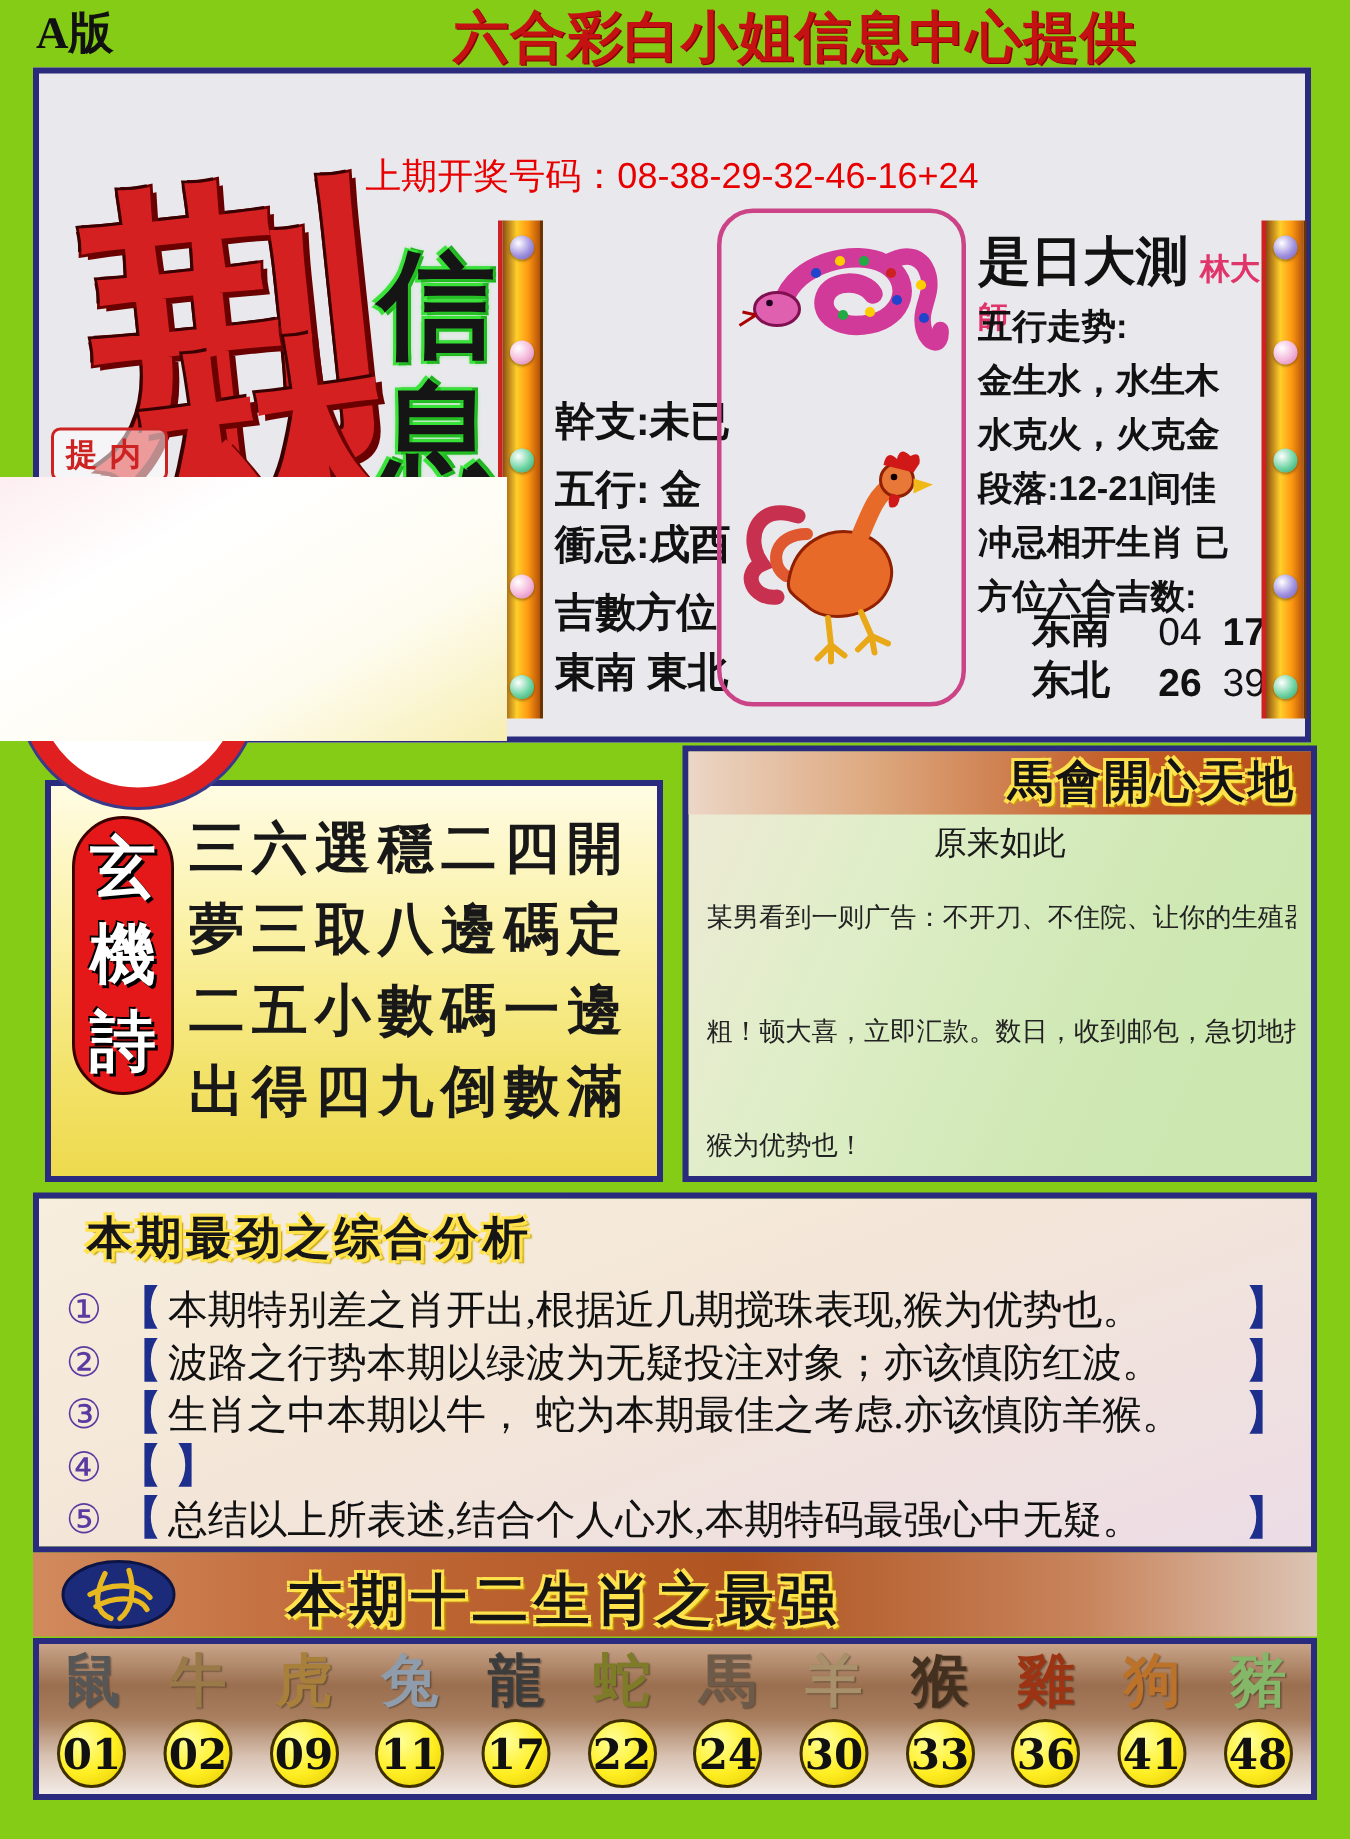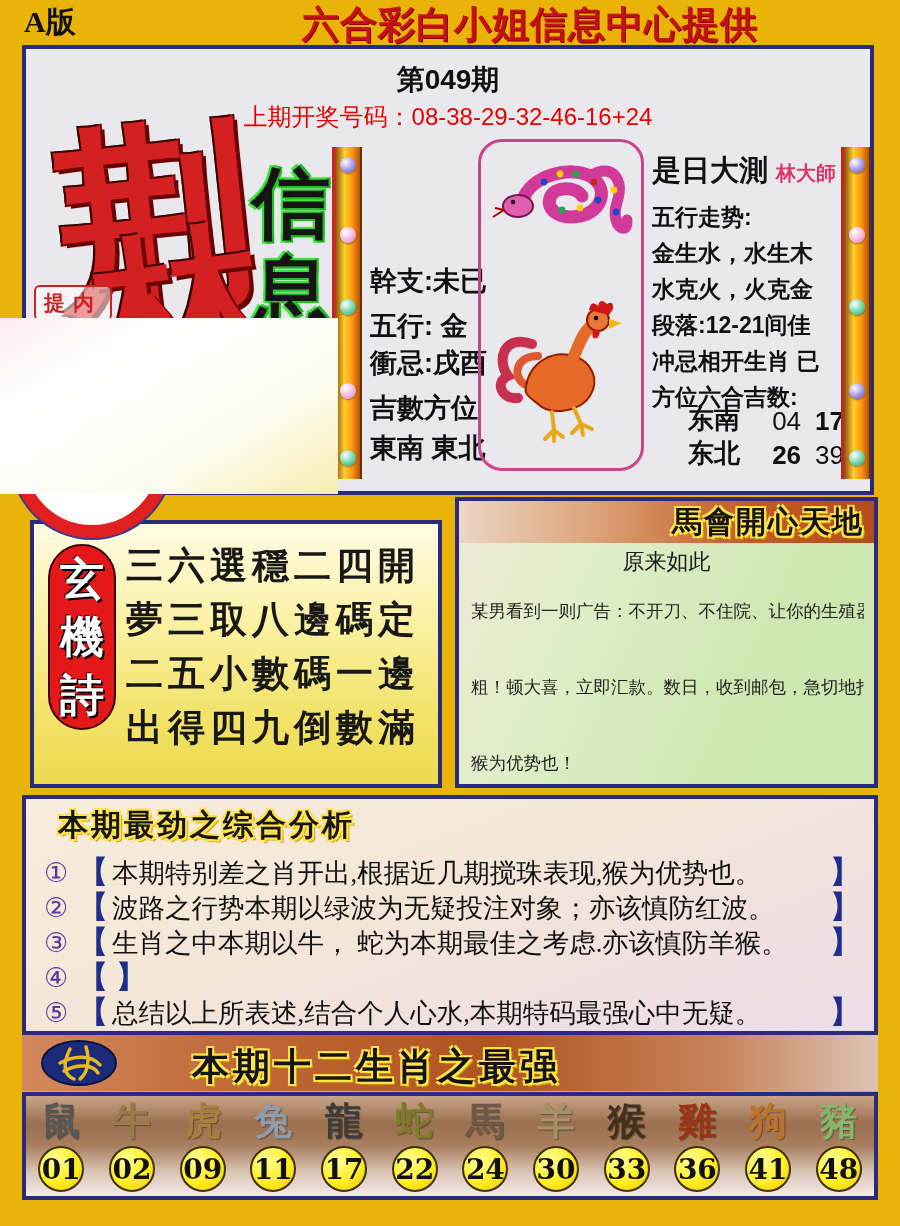--- a/index.html
+++ b/index.html
@@ -1,16 +1,16 @@
 <!DOCTYPE html>
 <html><head>
 <meta charset="utf-8">
 <style>
   html,body{margin:0;padding:0;background:#ffffff;}
-  .page{position:relative;width:900px;height:1226px;background:#eab308;overflow:hidden;
+  .page{position:relative;width:900px;height:1226px;background:#84cc16;overflow:hidden;
         font-family:"Liberation Sans",sans-serif;}
   .abs{position:absolute;}
 
   
   .edition{left:24px;top:2px;font-family:"Liberation Serif",serif;font-weight:bold;
            font-size:30px;color:#111;}
   .main-title{left:285px;top:0px;width:490px;text-align:center;font-size:37px;font-weight:bold;
               color:#c41212;letter-spacing:1px;text-shadow:1px 1px 0 #8a0000;}
 
   
@@ -42,21 +42,21 @@
   .c-green{background:radial-gradient(circle at 35% 32%,#ffffff,#6fd4a4 55%,#2f9a6a);}
 
   .info-col{left:344px;width:135px;font-size:27px;font-weight:bold;color:#111;}
   .i1{top:214px}.i2{top:259px}.i3{top:296px}.i4{top:341px}.i5{top:381px}
 
   .animal-card{left:452px;top:90px;width:166px;height:332px;border:3px solid #cc4488;
                border-radius:24px;box-sizing:border-box;text-align:center;}
   .animal-card svg{display:block;margin:8px auto 0 auto;}
 
   .pred-col{left:626px;top:102px;width:198px;color:#111;}
-  .pred-title{font-size:29px;font-weight:bold;}
+  .pred-title{font-size:35px;font-weight:bold;}
   .pred-master{font-size:20px;font-weight:bold;color:#e0356a;margin-left:8px;}
   .pred-lines{position:absolute;left:0;top:48px;width:100%;font-size:23px;font-weight:bold;line-height:36px;white-space:nowrap;}
   .dir-rows{position:absolute;left:0;top:252px;width:100%;font-size:26px;font-weight:bold;}
   .dir-row{display:flex;height:34px;align-items:flex-end;margin-left:36px;}
   .dir-nums{margin-left:auto;padding-right:6px;display:flex;gap:14px;}
   .n-reg{font-weight:normal;} .n-bold{font-weight:bold;}
 
   
   .white-overlay{left:0;top:318px;width:338px;height:176px;z-index:40;
       background:linear-gradient(150deg,#fdeef0 0%,#ffffff 28%,#fefcf0 68%,#f7eeb2 100%);}
@@ -121,21 +121,20 @@
 </style>
 </head>
 <body>
 
 <div class="page">
 
   <div class="abs edition">A版</div>
   <div class="abs main-title">六合彩白小姐信息中心提供</div>
 
   <div class="abs top-box">
-    <div class="abs issue">第049期</div>
     <div class="abs last-draw">上期开奖号码：08-38-29-32-46-16+24</div>
 
     <div class="abs jing-char">荆</div>
     <div class="abs lin-char">林</div>
     <div class="abs stamp">提内</div>
     <div class="abs xinxi">
       <div>信</div>
       <div>息</div>
     </div>
 

